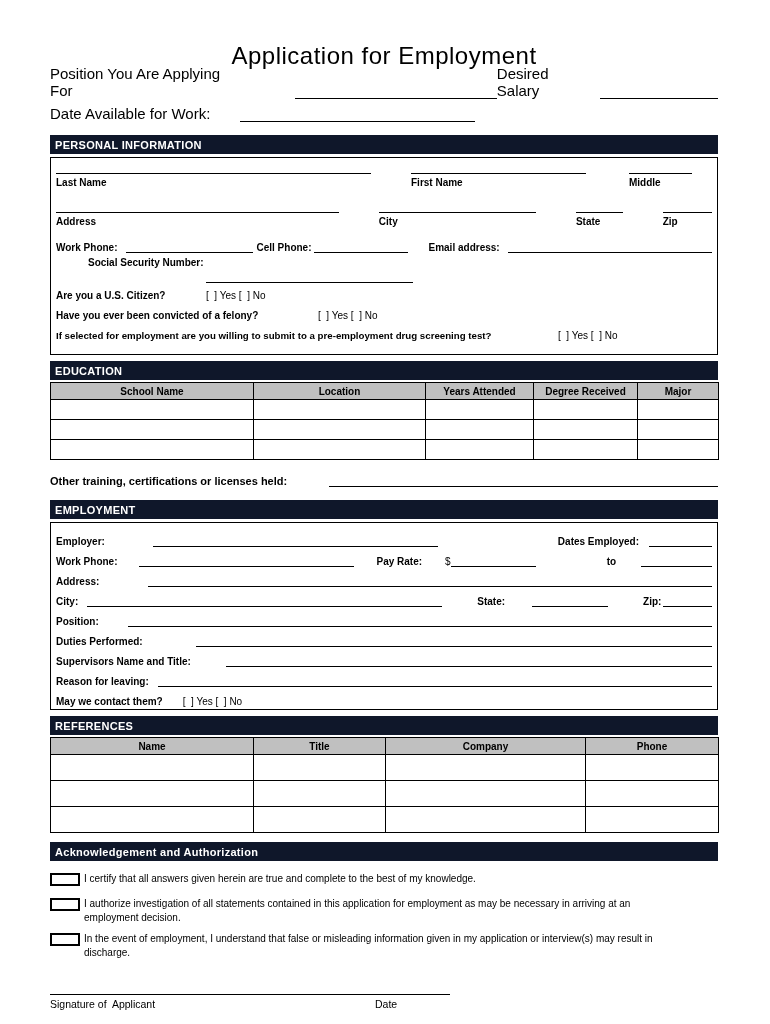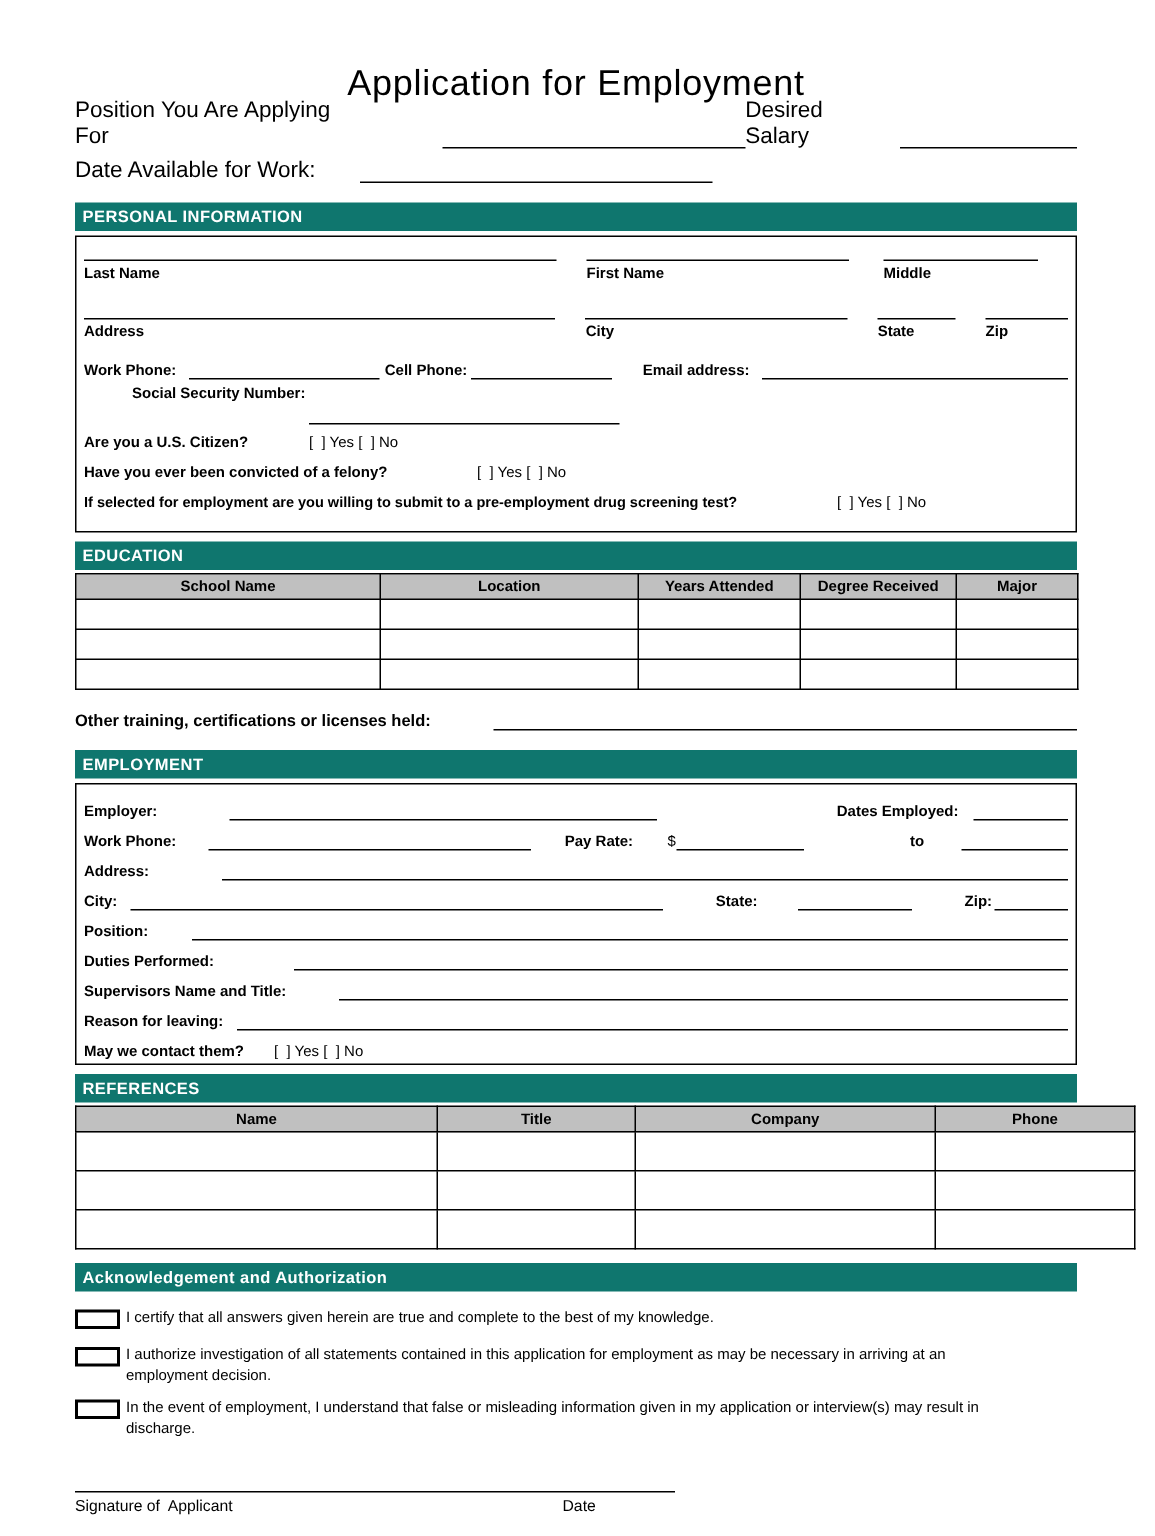--- a/index.html
+++ b/index.html
@@ -13,28 +13,28 @@
 
   .title { margin-top:42px; text-align:center; font-size:24px; font-weight:normal; letter-spacing:.5px; }
 
   
   .trow { display:flex; align-items:flex-end; font-size:15px; height:16px; margin-top:13px; }
   .trow2 { margin-top:7px; }
   .uline { border-bottom:1.5px solid #000; height:12px; display:inline-block; }
   .flex1 { flex:1; }
 
   
-  .bar { margin-top:13px; height:19px; background:#0f766e; color:#fff; font-weight:bold;
+  .bar { margin-top:13px; height:19px; background:#0f172a; color:#fff; font-weight:bold;
          font-size:11px; display:flex; align-items:center; padding-left:5px; letter-spacing:.3px; }
 
   
   .box { border:1.5px solid #000; margin-top:3px; padding:4px 5px 10px 5px; }
 
   
-  .frow { display:flex; }
+  .frow { display:flex;gap:20px; }
   .field { display:flex; flex-direction:column; }
   .fline { height:12px; border-bottom:1.5px solid #000; }
   .flabel { font-weight:bold; font-size:10px; padding-top:3px; height:14px; }
   .w315 { width:315px; } .w175 { width:175px; } .w52 { width:52px; } .w55 { width:55px; }
   .ml20 { margin-left:20px; } .ml23 { margin-left:23px; }
 
   .ilrow { display:flex; align-items:flex-end; font-size:10px; margin-top:12px; height:14px; }
   .blbl { font-weight:bold; white-space:nowrap; }
   .ssnrow { margin-top:4px; height:12px; font-size:10px; }
   .ssnline { margin-left:150px; width:207px; border-bottom:1.5px solid #000; height:10px; }
@@ -256,21 +256,21 @@
       </div>
     </div>
 
     <div class="bar" style="margin-top:6px;">
       <span>REFERENCES</span>
     </div>
 
     <table class="rtable">
       <thead>
         <tr>
-          <th style="width:241px;">Name</th>
+          <th style="width:203px;">Name</th>
           <th style="width:132px;">Title</th>
           <th style="width:200px;">Company</th>
           <th style="width:133px;">Phone</th>
         </tr>
       </thead>
       <tbody>
         <tr>
           <td></td>
             <td></td>
             <td></td>

